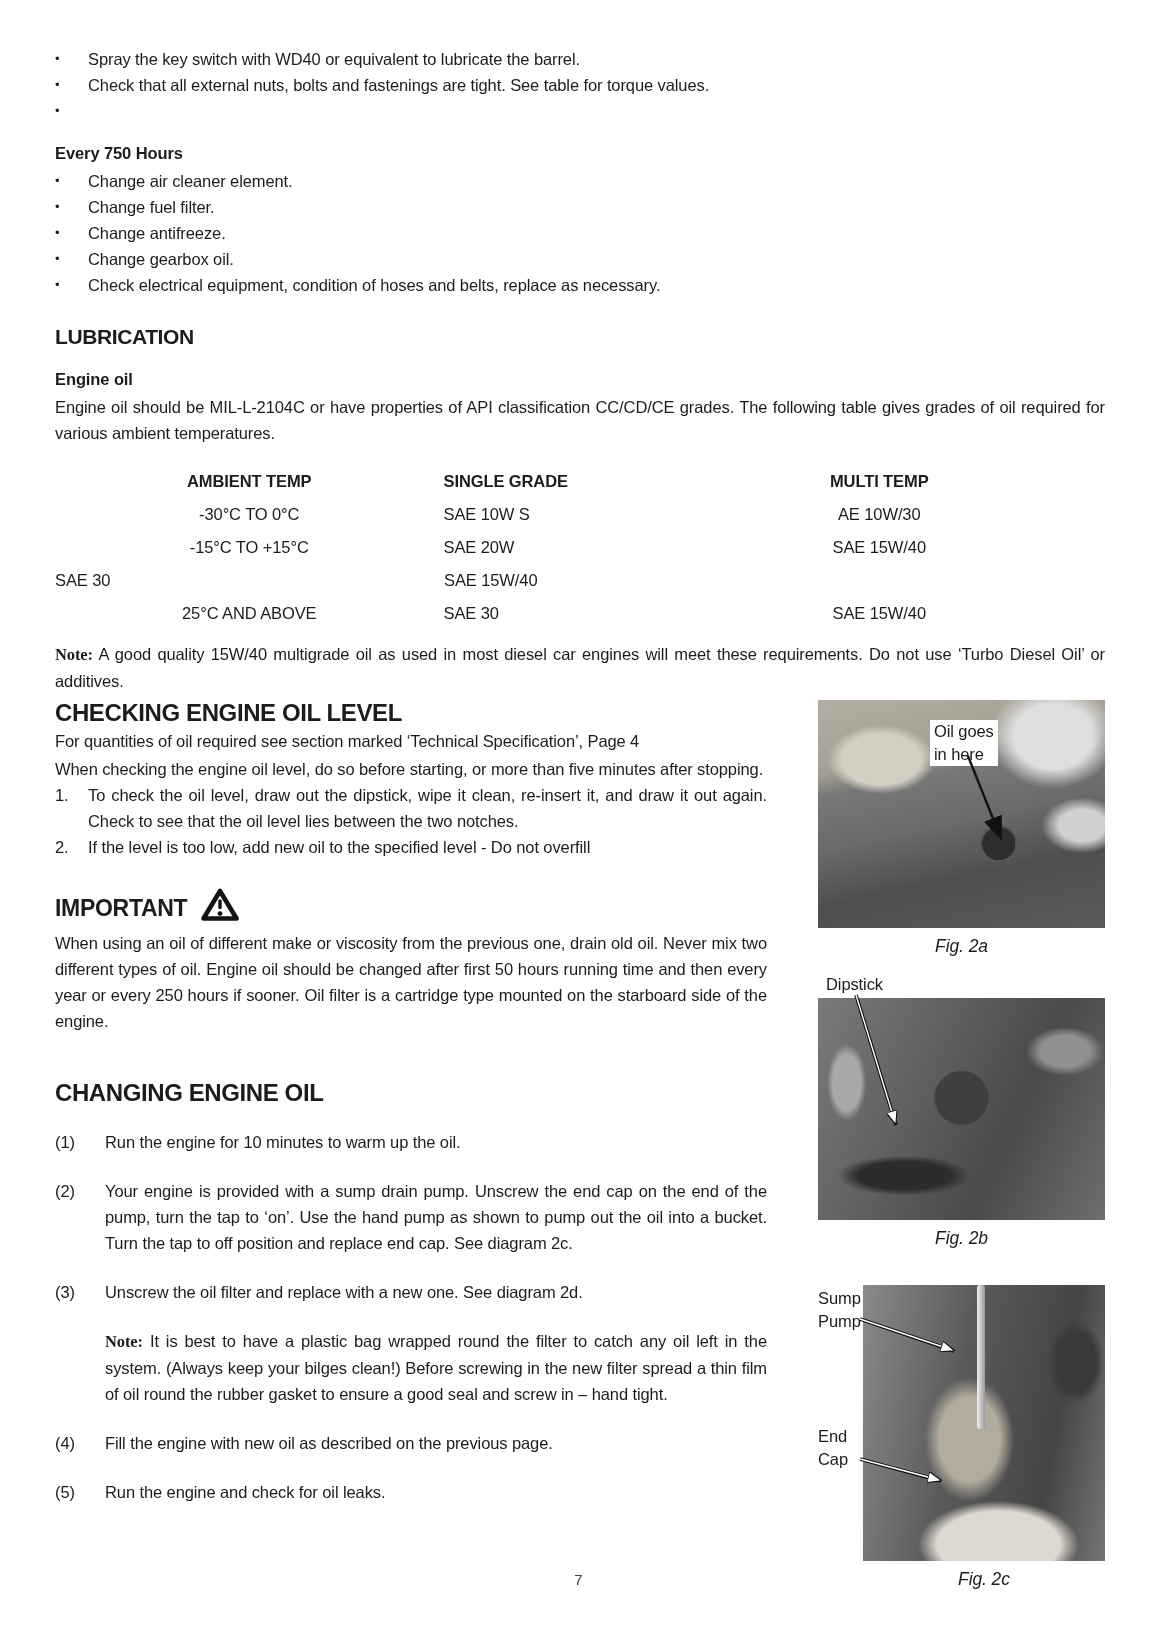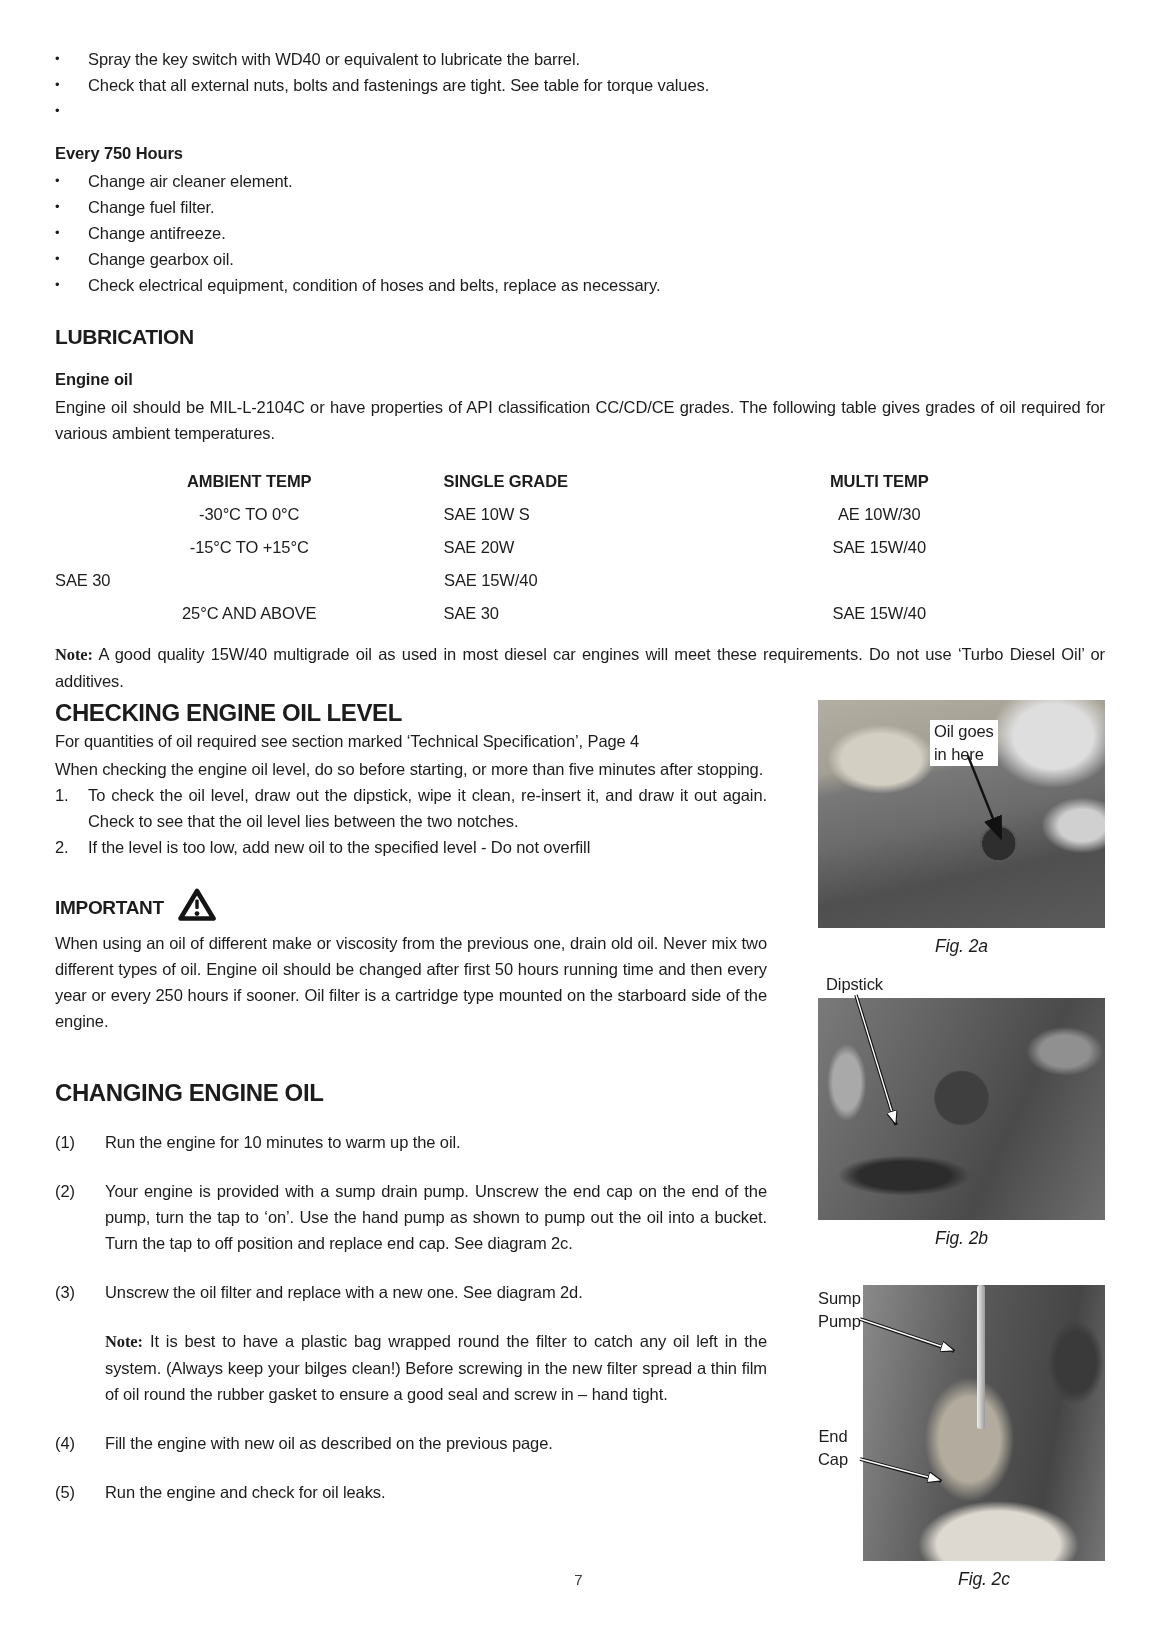--- a/index.html
+++ b/index.html
@@ -29,21 +29,21 @@
   .notep b, .stepnote b { font-weight:bold;font-family:Liberation Serif, serif; }
   
   .twocol { display:flex; margin-top:6px; }
   .leftcol { width:712px; flex:none; }
   .rightcol { width:287px; flex:none; margin-left:51px; }
   .para { margin-top:2px; }
   .numlist { margin-top:0; }
   .numlist .row { display:flex; }
   .numlist .num { width:33px; flex:none; }
   .important-row { margin-top:28px; display:flex; align-items:center; }
-  .important-label { font-weight:bold; font-size:19px; letter-spacing:-0.3px; }
+  .important-label { font-weight:bold; font-size:23px; letter-spacing:-0.3px; }
   .warn-icon { margin-left:14px; display:inline-block; }
   .changing-head { margin-top:46px; }
   .step { display:flex; margin-top:23px; }
   .step .num { width:50px; flex:none; }
   .step .txt { flex:1; }
   .stepnote { margin:23px 0 0 50px; }
   
   figure { position:relative; }
   .photo { position:relative; overflow:hidden; }
   .photo-2a {
@@ -77,21 +77,21 @@
   .photo-overlay-label {
     position:absolute; top:6px; left:112px; background:#fff; padding:0 4px;
     line-height:23px; white-space:pre-line;margin-top:14px;
   }
   figcaption { text-align:center; font-style:italic; font-size:17.5px; margin-top:5px; }
   .fig-annot { white-space:pre-line; line-height:23px; }
   .dipstick-label { margin:0 0 2px 8px; }
   .fig2b { margin-top:14px; }
   .fig2c { margin-top:34px; min-height:310px; }
   .fig2c .annot-top { position:absolute; left:0; top:2px; }
-  .fig2c .annot-bottom { position:absolute; left:0; top:140px;text-align:center; }
+  .fig2c .annot-bottom { position:absolute; left:0; top:140px; }
   .cap-2c { width:242px; margin-left:45px; }
   .arrow-svg { position:absolute; left:0; top:0; pointer-events:none; }
   .page-number { position:absolute; left:0; right:0; bottom:44px; text-align:center;
                  font-size:15px; color:#3a3a3a; letter-spacing:0; }
 </style>
 </head>
 <body>
 
 <div class="page">
   <div class="content">

